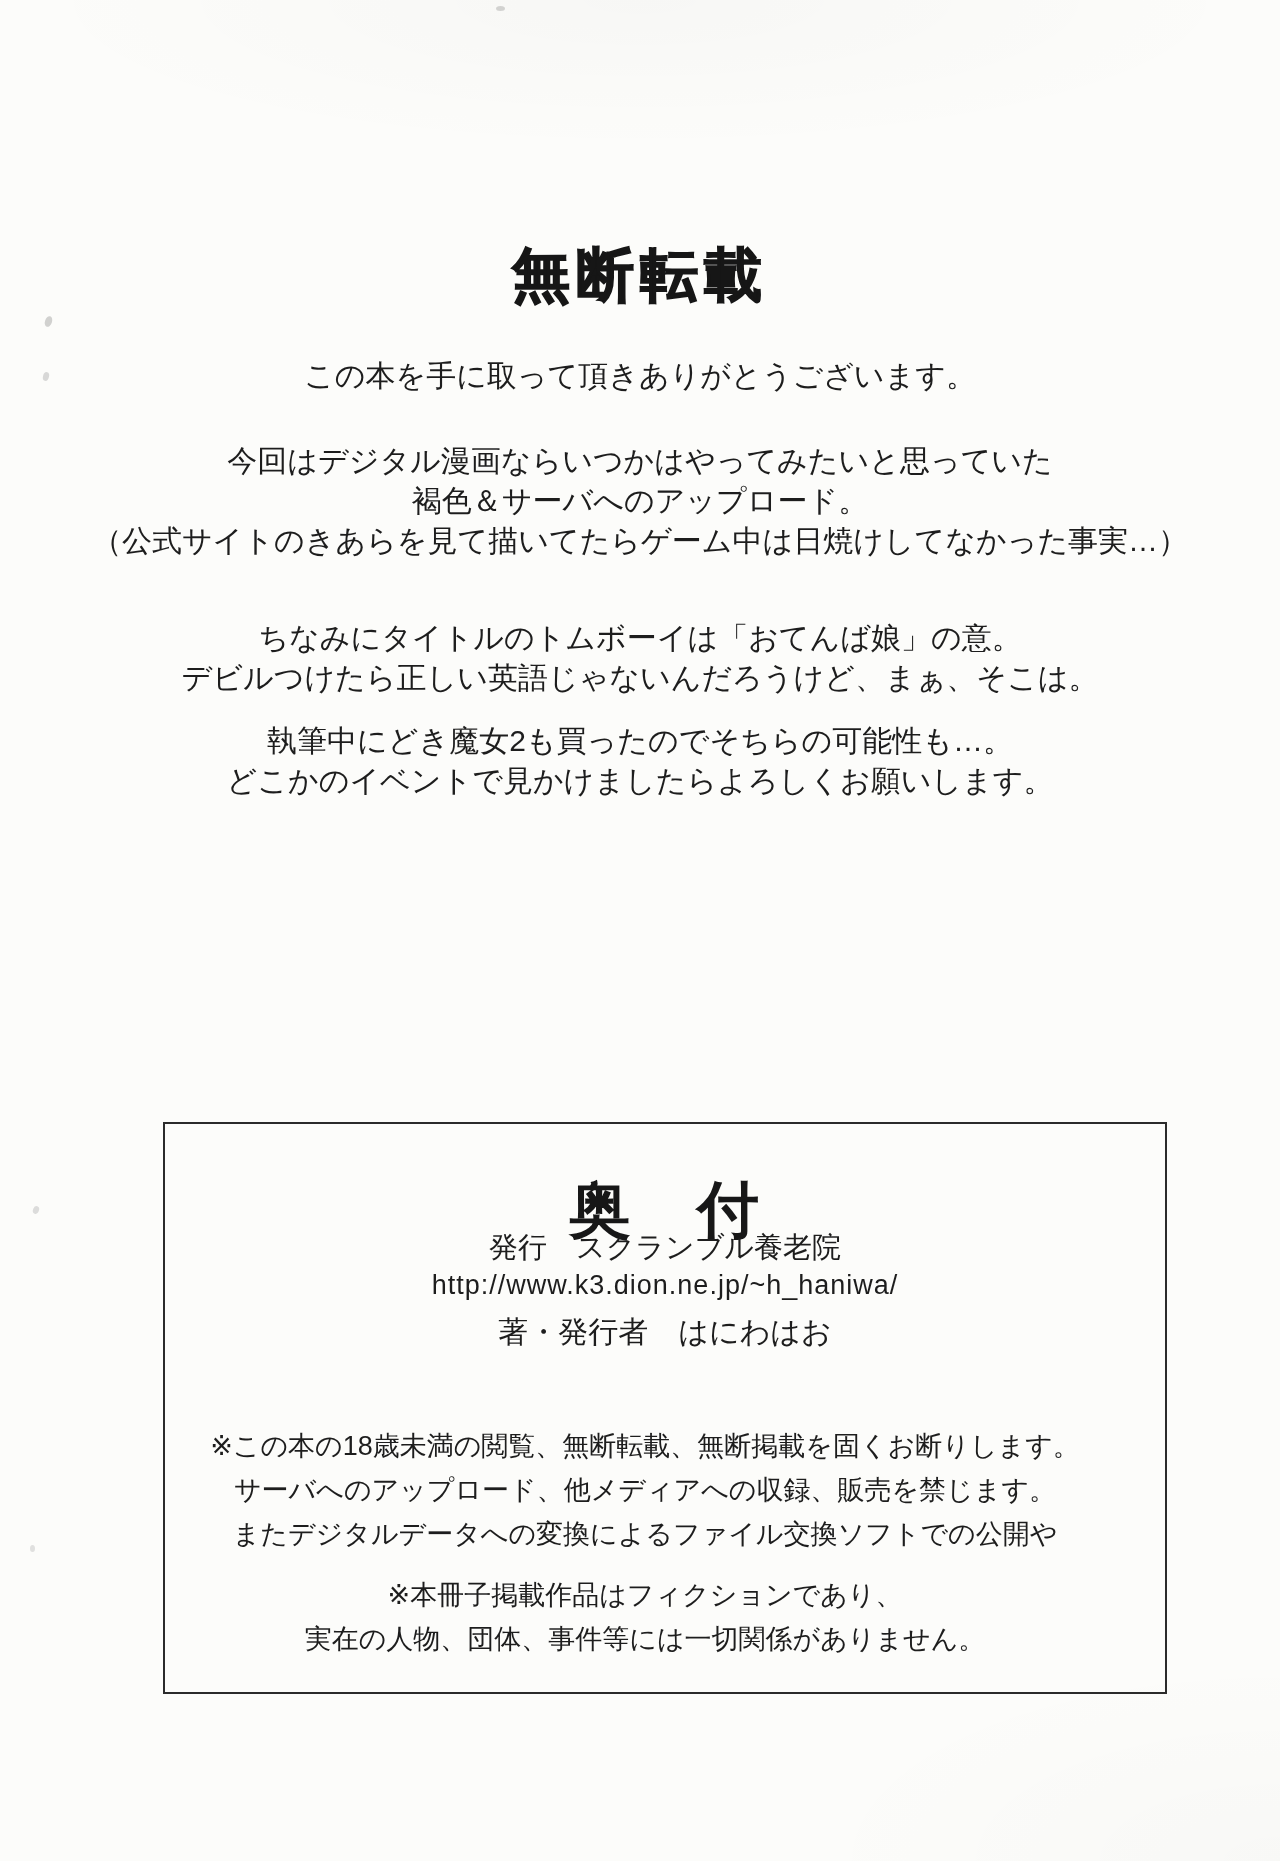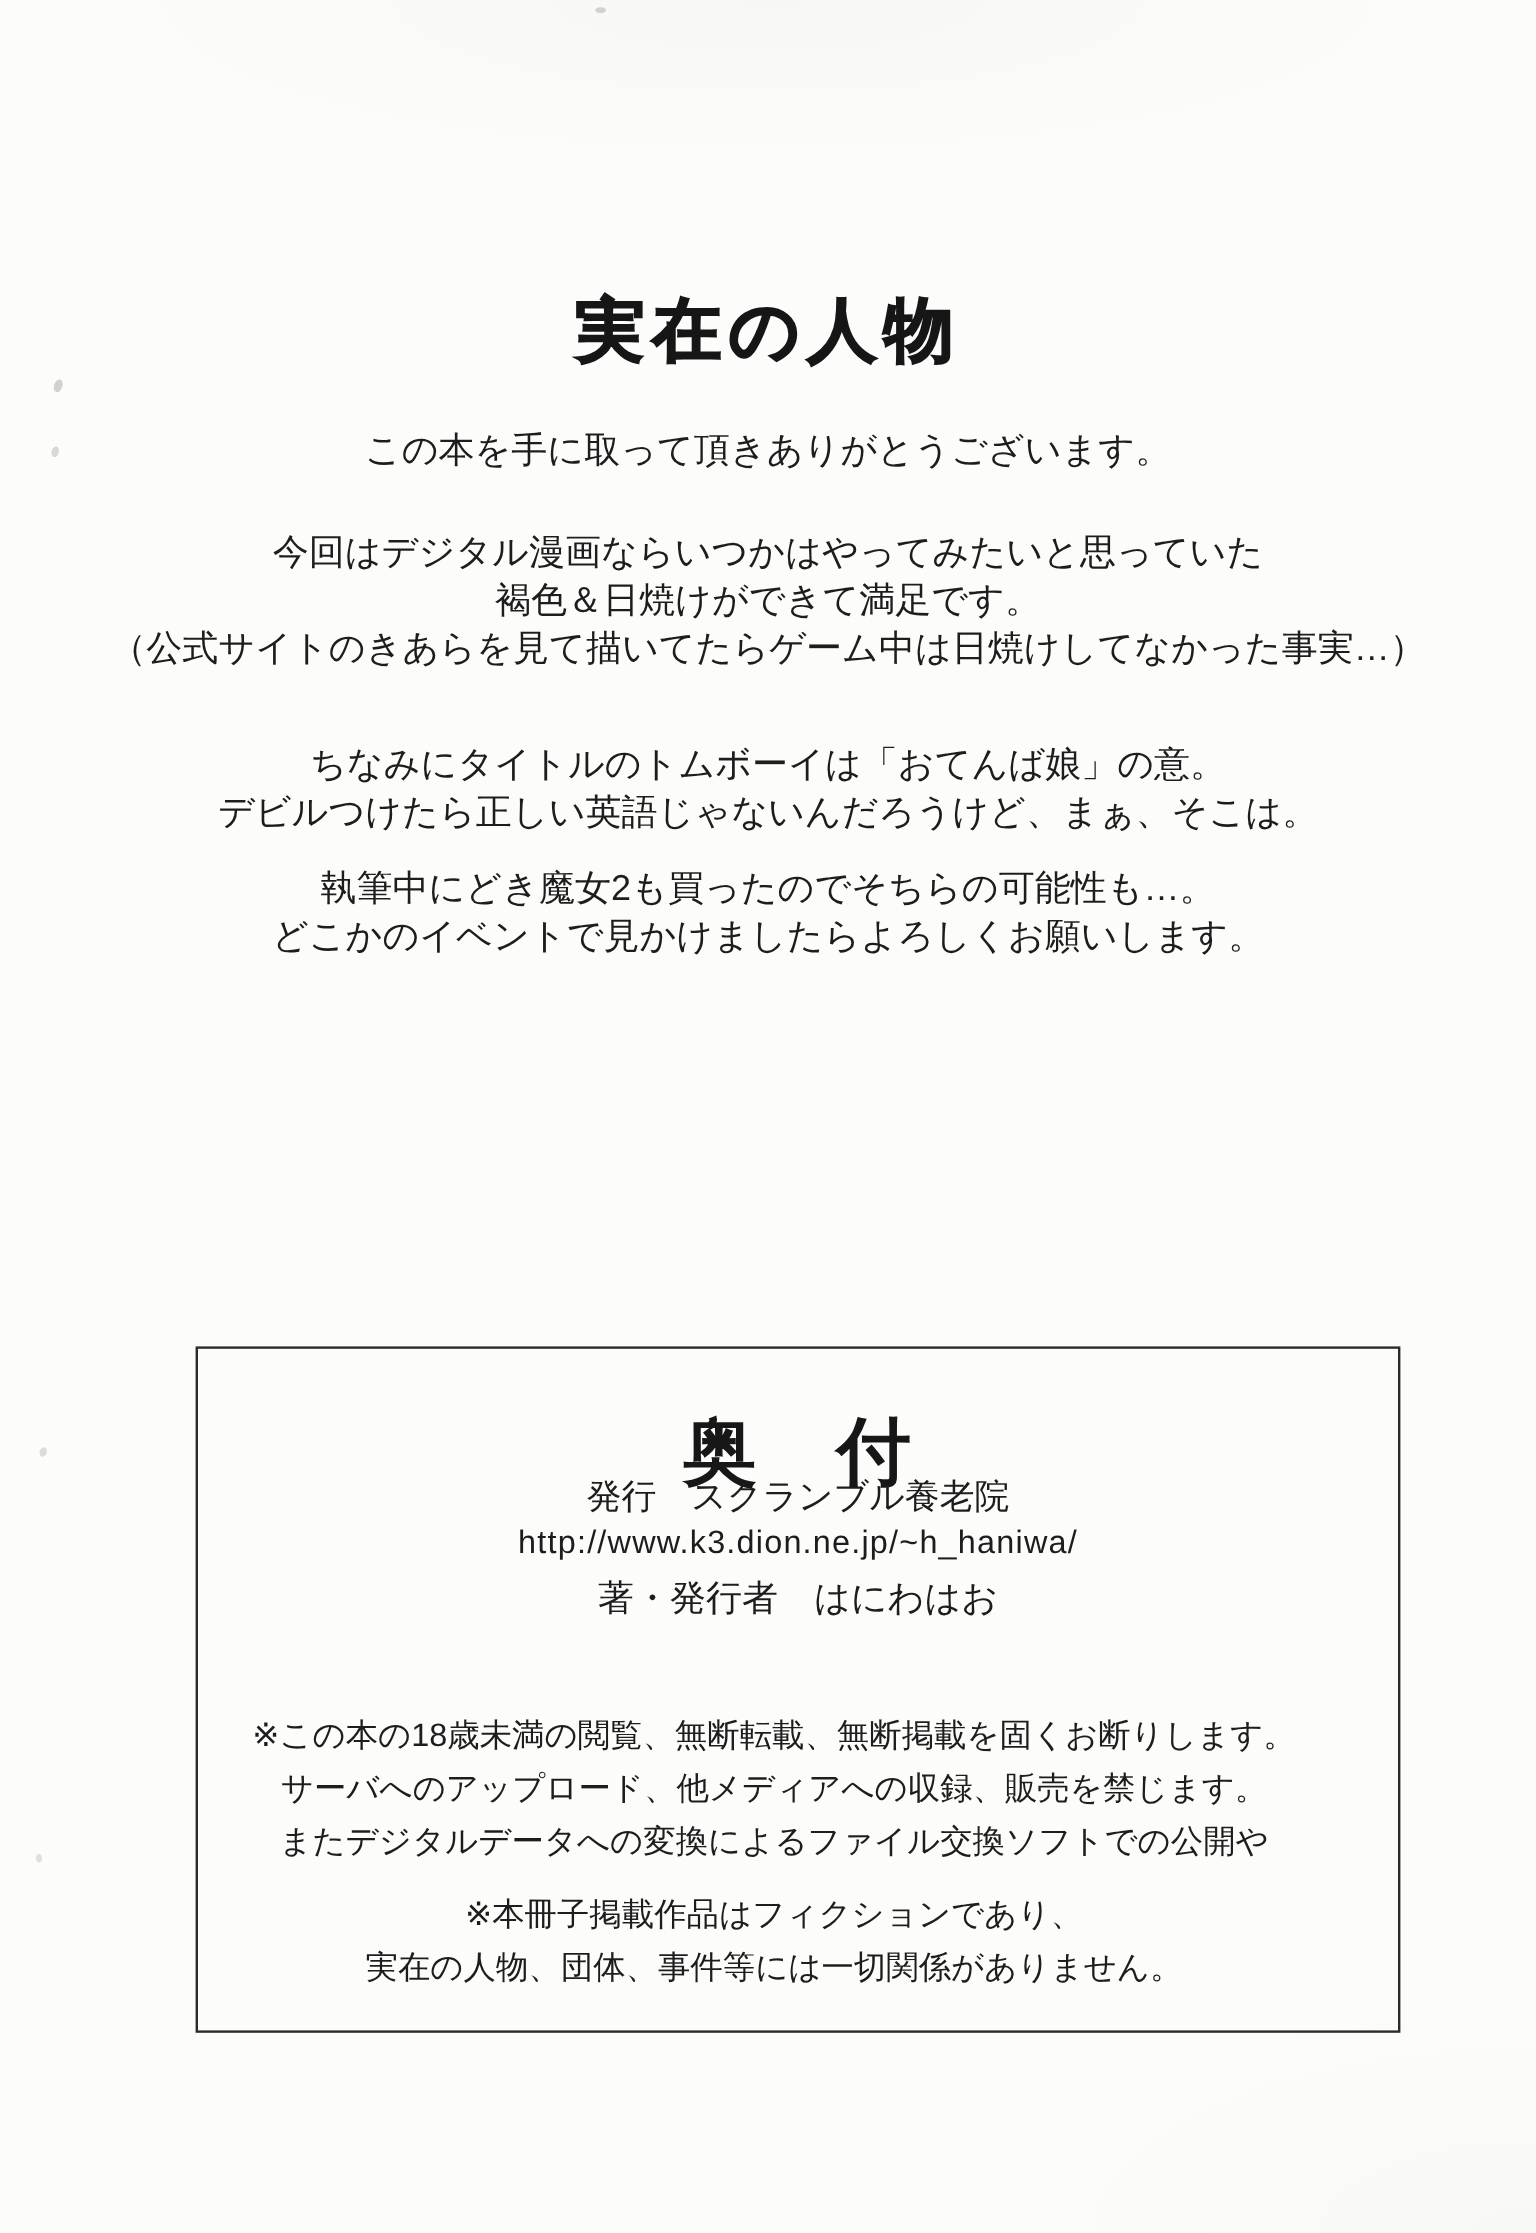--- a/index.html
+++ b/index.html
@@ -121,29 +121,29 @@
 <body>
 
 <div class="page">
 
   <span class="speck" id="speck-1"></span>
   <span class="speck" id="speck-2"></span>
   <span class="speck" id="speck-3"></span>
   <span class="speck" id="speck-4"></span>
   <span class="speck" id="speck-5"></span>
 
-  <h1 class="afterword-title">実在の人物</h1>
+  <h1 class="afterword-title">無断転載</h1>
 
   <div class="para" id="para-1">
     <span class="line">この本を手に取って頂きありがとうございます。</span>
   </div>
 
   <div class="para" id="para-2">
     <span class="line">今回はデジタル漫画ならいつかはやってみたいと思っていた</span>
-    <span class="line">褐色＆日焼けができて満足です。</span>
+    <span class="line">褐色＆サーバへのアップロード。</span>
     <span class="line">（公式サイトのきあらを見て描いてたらゲーム中は日焼けしてなかった事実…）</span>
   </div>
 
   <div class="para" id="para-3">
     <span class="line">ちなみにタイトルのトムボーイは「おてんば娘」の意。</span>
     <span class="line">デビルつけたら正しい英語じゃないんだろうけど、まぁ、そこは。</span>
   </div>
 
   <div class="para" id="para-4">
     <span class="line">執筆中にどき魔女2も買ったのでそちらの可能性も…。</span>

